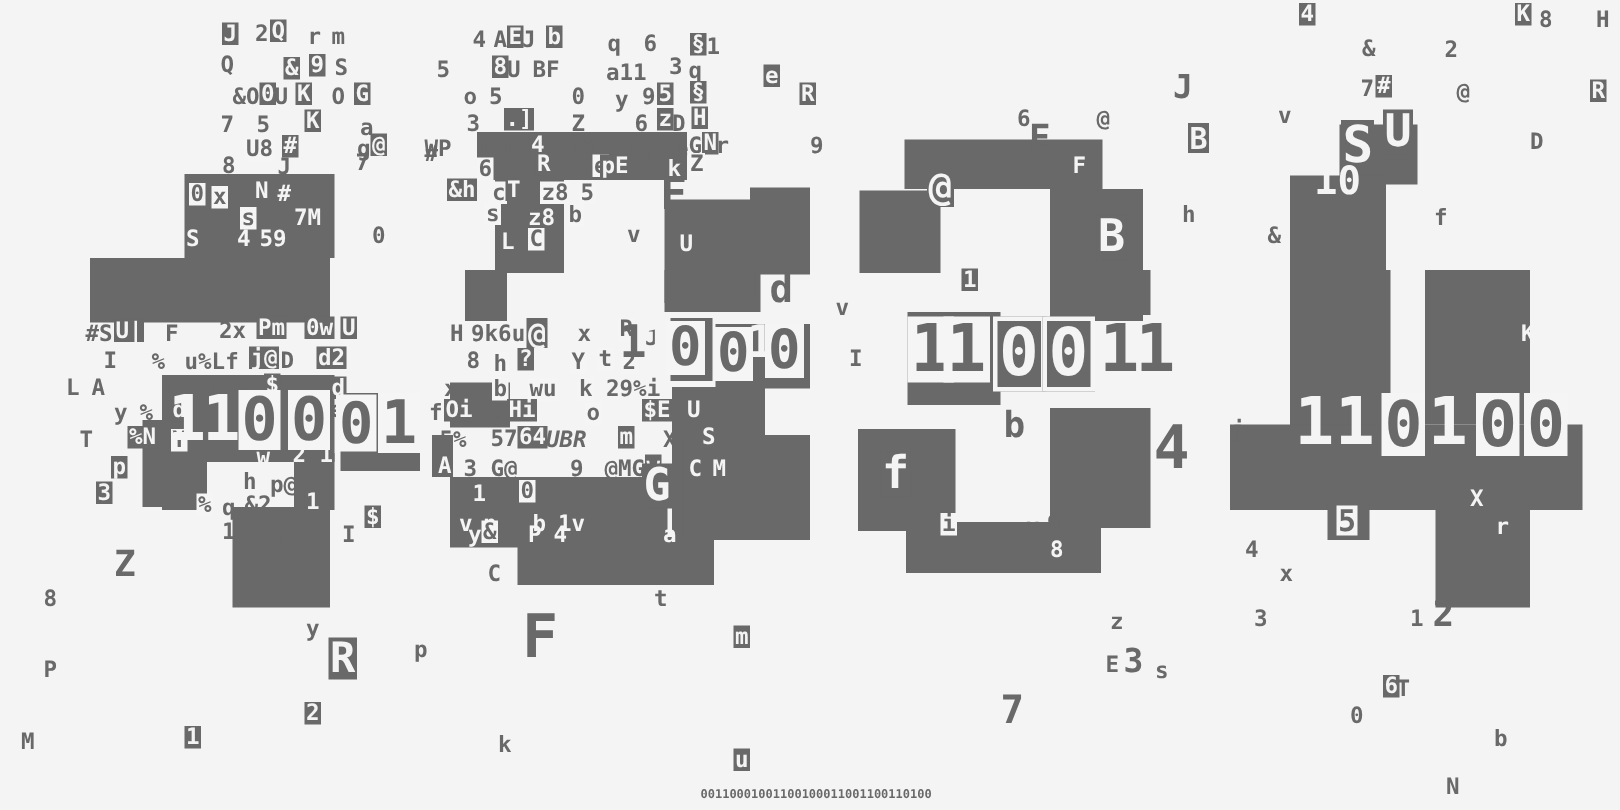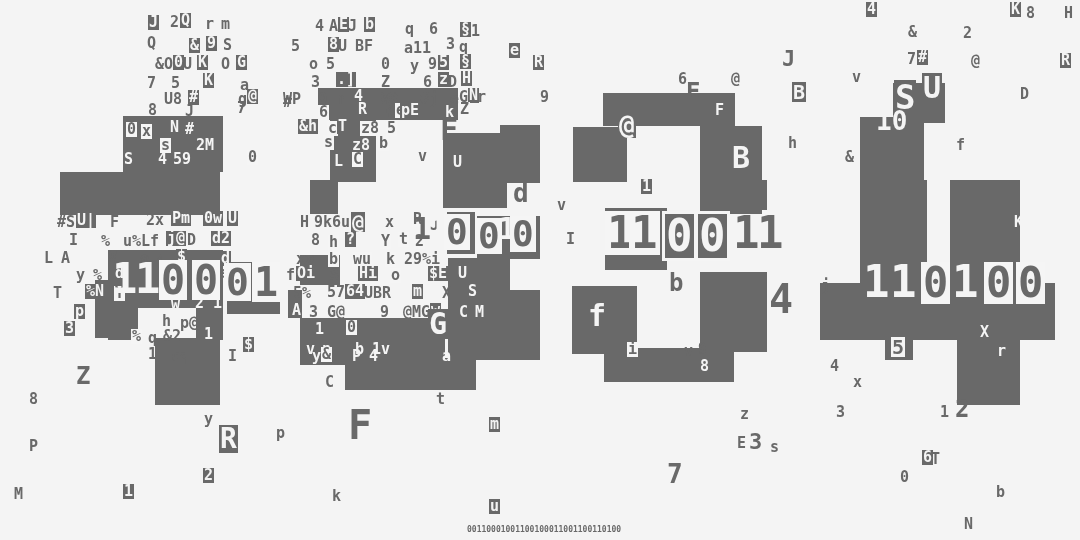--- a/index.html
+++ b/index.html
@@ -98,21 +98,21 @@
     <span class="ch i" style="left: 247px; top: 89px; font-size: 15px;">@</span>
     <span class="ch " style="left: 283px; top: 95px; font-size: 15px;">#</span>
     <span class="ch " style="left: 237px; top: 101px; font-size: 15px;">7</span>
     <span class="ch " style="left: 148px; top: 103px; font-size: 15px;">8</span>
     <span class="ch " style="left: 185px; top: 104px; font-size: 15px;">J</span>
     <span class="ch b" style="left: 126px; top: 122px; font-size: 15px;">0</span>
     <span class="ch b" style="left: 141px; top: 124px; font-size: 15px;">x</span>
     <span class="ch l" style="left: 170px; top: 120px; font-size: 15px;">N</span>
     <span class="ch l" style="left: 185px; top: 122px; font-size: 15px;">#</span>
     <span class="ch b" style="left: 160px; top: 138px; font-size: 15px;">s</span>
-    <span class="ch l" style="left: 196px; top: 138px; font-size: 15px;">2M</span>
+    <span class="ch l" style="left: 196px; top: 138px; font-size: 15px;">7M</span>
     <span class="ch l" style="left: 124px; top: 152px; font-size: 15px;">S</span>
     <span class="ch l" style="left: 158px; top: 152px; font-size: 15px;">4</span>
     <span class="ch l" style="left: 173px; top: 152px; font-size: 15px;">59</span>
     <span class="ch l" style="left: 233px; top: 152px; font-size: 15px;">T</span>
     <span class="ch b" style="left: 247px; top: 150px; font-size: 15px;">0</span>
     <span class="ch " style="left: 315px; top: 19px; font-size: 15px;">4</span>
     <span class="ch " style="left: 329px; top: 19px; font-size: 15px;">A</span>
     <span class="ch i" style="left: 338px; top: 17px; font-size: 15px;">E</span>
     <span class="ch " style="left: 348px; top: 19px; font-size: 15px;">J</span>
     <span class="ch i" style="left: 364px; top: 17px; font-size: 15px;">b</span>
@@ -268,28 +268,28 @@
     <span class="ch b" style="left: 398px; top: 232px; font-size: 15px;">t</span>
     <span class="ch b" style="left: 414px; top: 234px; font-size: 15px;">2</span>
     <span class="ch " style="left: 296px; top: 252px; font-size: 15px;">xw</span>
     <span class="ch b" style="left: 328px; top: 252px; font-size: 15px;">b</span>
     <span class="ch b" style="left: 352px; top: 252px; font-size: 15px;">wu</span>
     <span class="ch b" style="left: 385px; top: 252px; font-size: 15px;">k</span>
     <span class="ch " style="left: 404px; top: 252px; font-size: 15px;">29%i</span>
     <span class="ch " style="left: 286px; top: 268px; font-size: 15px;">f</span>
     <span class="ch i" style="left: 296px; top: 266px; font-size: 15px;">Oi</span>
     <span class="ch " style="left: 330px; top: 268px; font-size: 15px;">S</span>
-    <span class="ch i" style="left: 358px; top: 266px; font-size: 15px;">Hi</span>
+    <span class="ch i" style="left: 338px; top: 266px; font-size: 15px;">Hi</span>
     <span class="ch b" style="left: 390px; top: 268px; font-size: 15px;">o</span>
     <span class="ch i" style="left: 428px; top: 266px; font-size: 15px;">$E</span>
     <span class="ch l" style="left: 458px; top: 266px; font-size: 15px;">U</span>
     <span class="ch " style="left: 293px; top: 286px; font-size: 15px;">5%</span>
     <span class="ch " style="left: 327px; top: 285px; font-size: 15px;">57</span>
     <span class="ch i" style="left: 345px; top: 284px; font-size: 15px;">64</span>
-    <span class="ch " style="left: 364px; top: 286px; font-size: 15px;">UBR</span>
+    <span class="ch " style="left: 364px; top: 286px; font-size: 15px; font-style: italic;">UBR</span>
     <span class="ch i" style="left: 412px; top: 284px; font-size: 15px;">m</span>
     <span class="ch " style="left: 442px; top: 286px; font-size: 15px;">X</span>
     <span class="ch i" style="left: 467px; top: 284px; font-size: 15px;">S</span>
     <span class="ch i" style="left: 291px; top: 303px; font-size: 15px;">A</span>
     <span class="ch " style="left: 309px; top: 305px; font-size: 15px;">3</span>
     <span class="ch " style="left: 327px; top: 305px; font-size: 15px;">G@</span>
     <span class="ch " style="left: 380px; top: 305px; font-size: 15px;">9</span>
     <span class="ch " style="left: 403px; top: 305px; font-size: 15px;">@MG</span>
     <span class="ch i" style="left: 430px; top: 303px; font-size: 15px;">w</span>
     <span class="ch l" style="left: 459px; top: 305px; font-size: 15px;">C</span>

